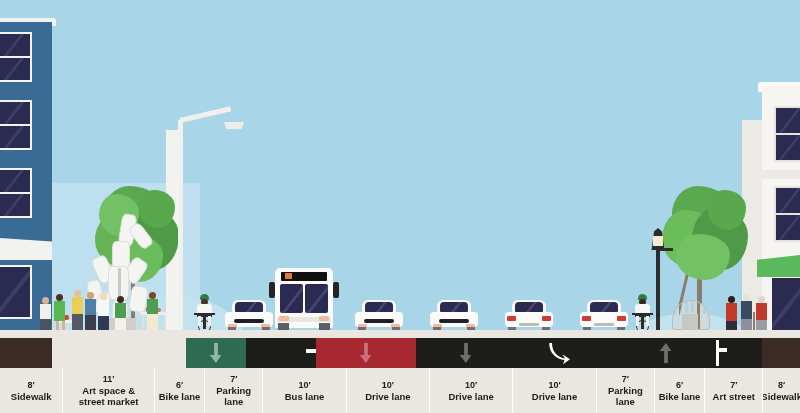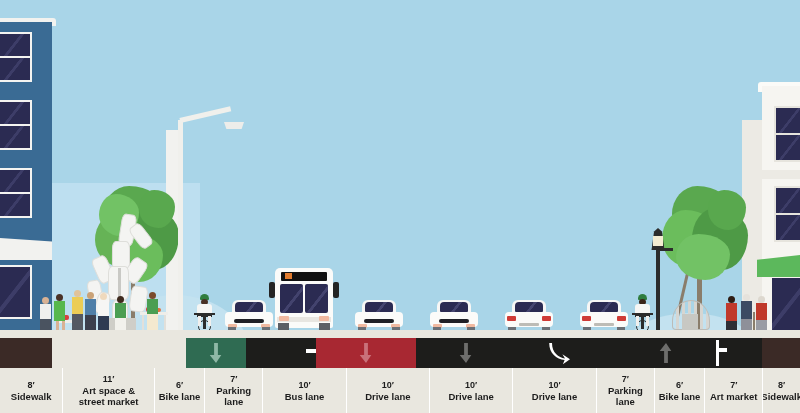--- a/index.html
+++ b/index.html
@@ -558,21 +558,21 @@
     <div class="label-cell" style="width:70px;">
       <span class="lc-width">7′</span>
       <span class="lc-name">Parking lane</span>
     </div>
     <div class="label-cell" style="width:60px;">
       <span class="lc-width">6′</span>
       <span class="lc-name">Bike lane</span>
     </div>
     <div class="label-cell" style="width:70px;">
       <span class="lc-width">7′</span>
-      <span class="lc-name">Art market</span>
+      <span class="lc-name">Art street</span>
     </div>
     <div class="label-cell" style="width:44px;">
       <span class="lc-width">8′</span>
       <span class="lc-name">Sidewalk</span>
     </div>
   </div>
 
 
 </div>
 

